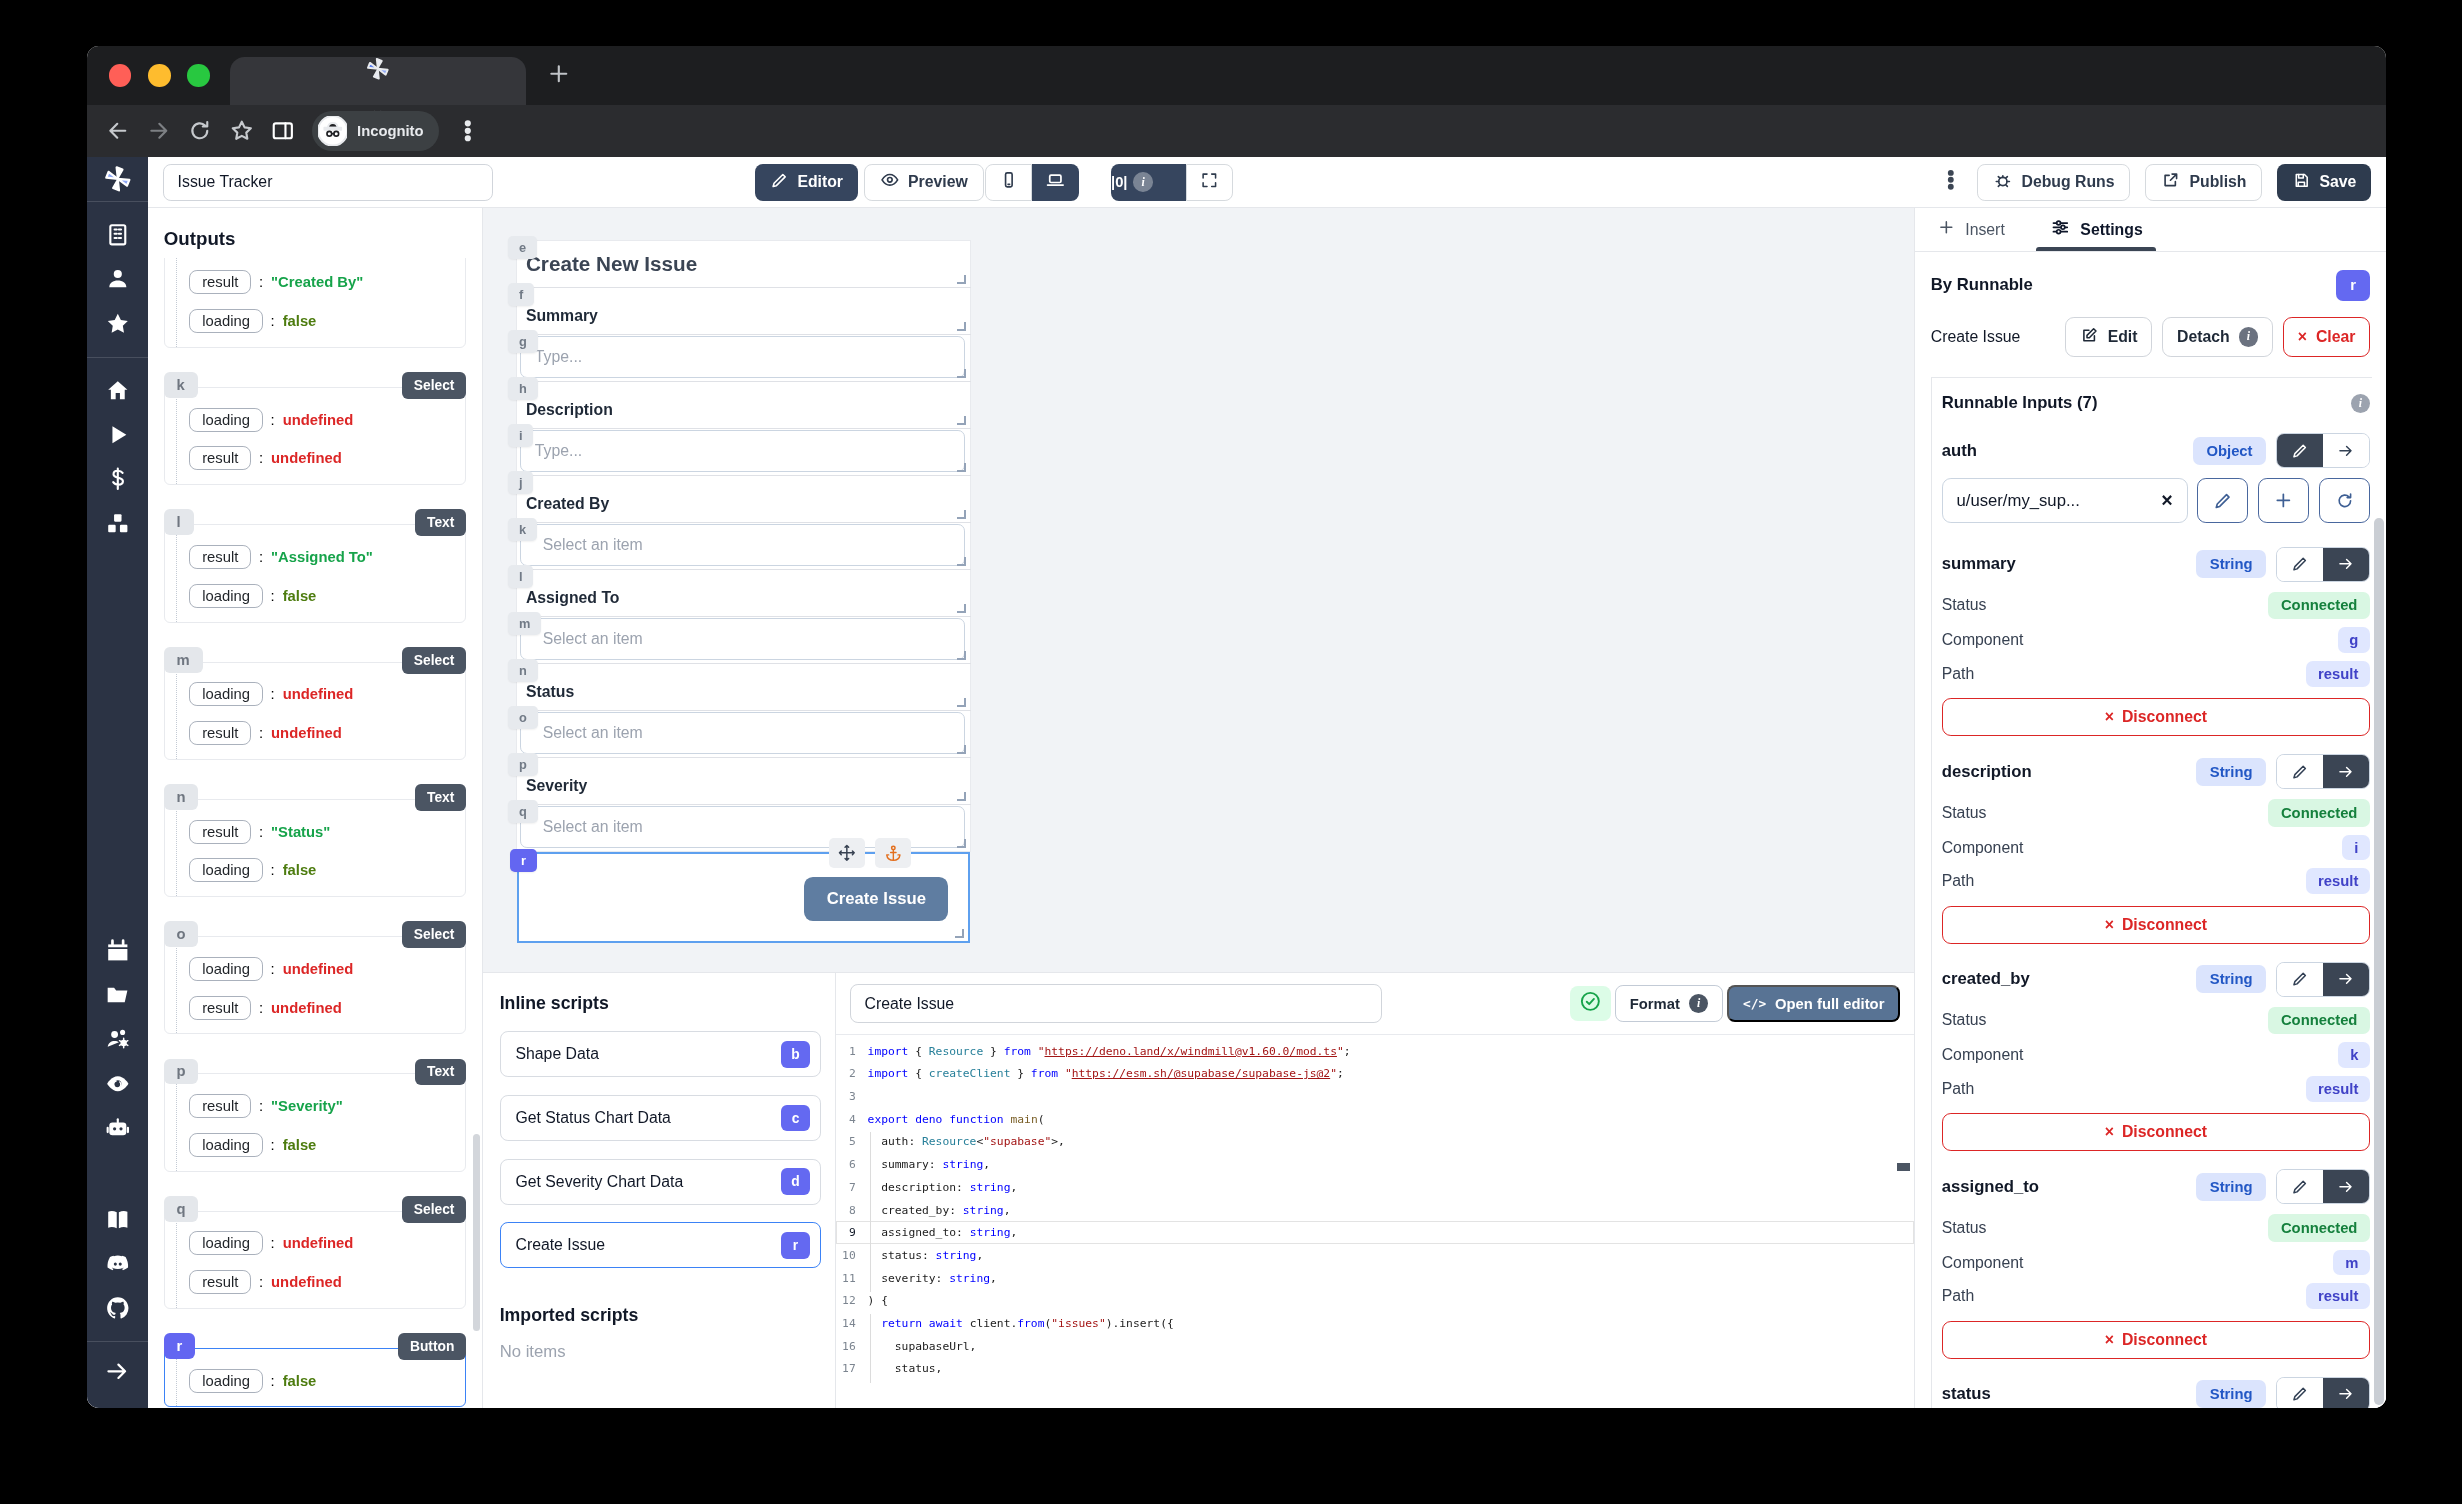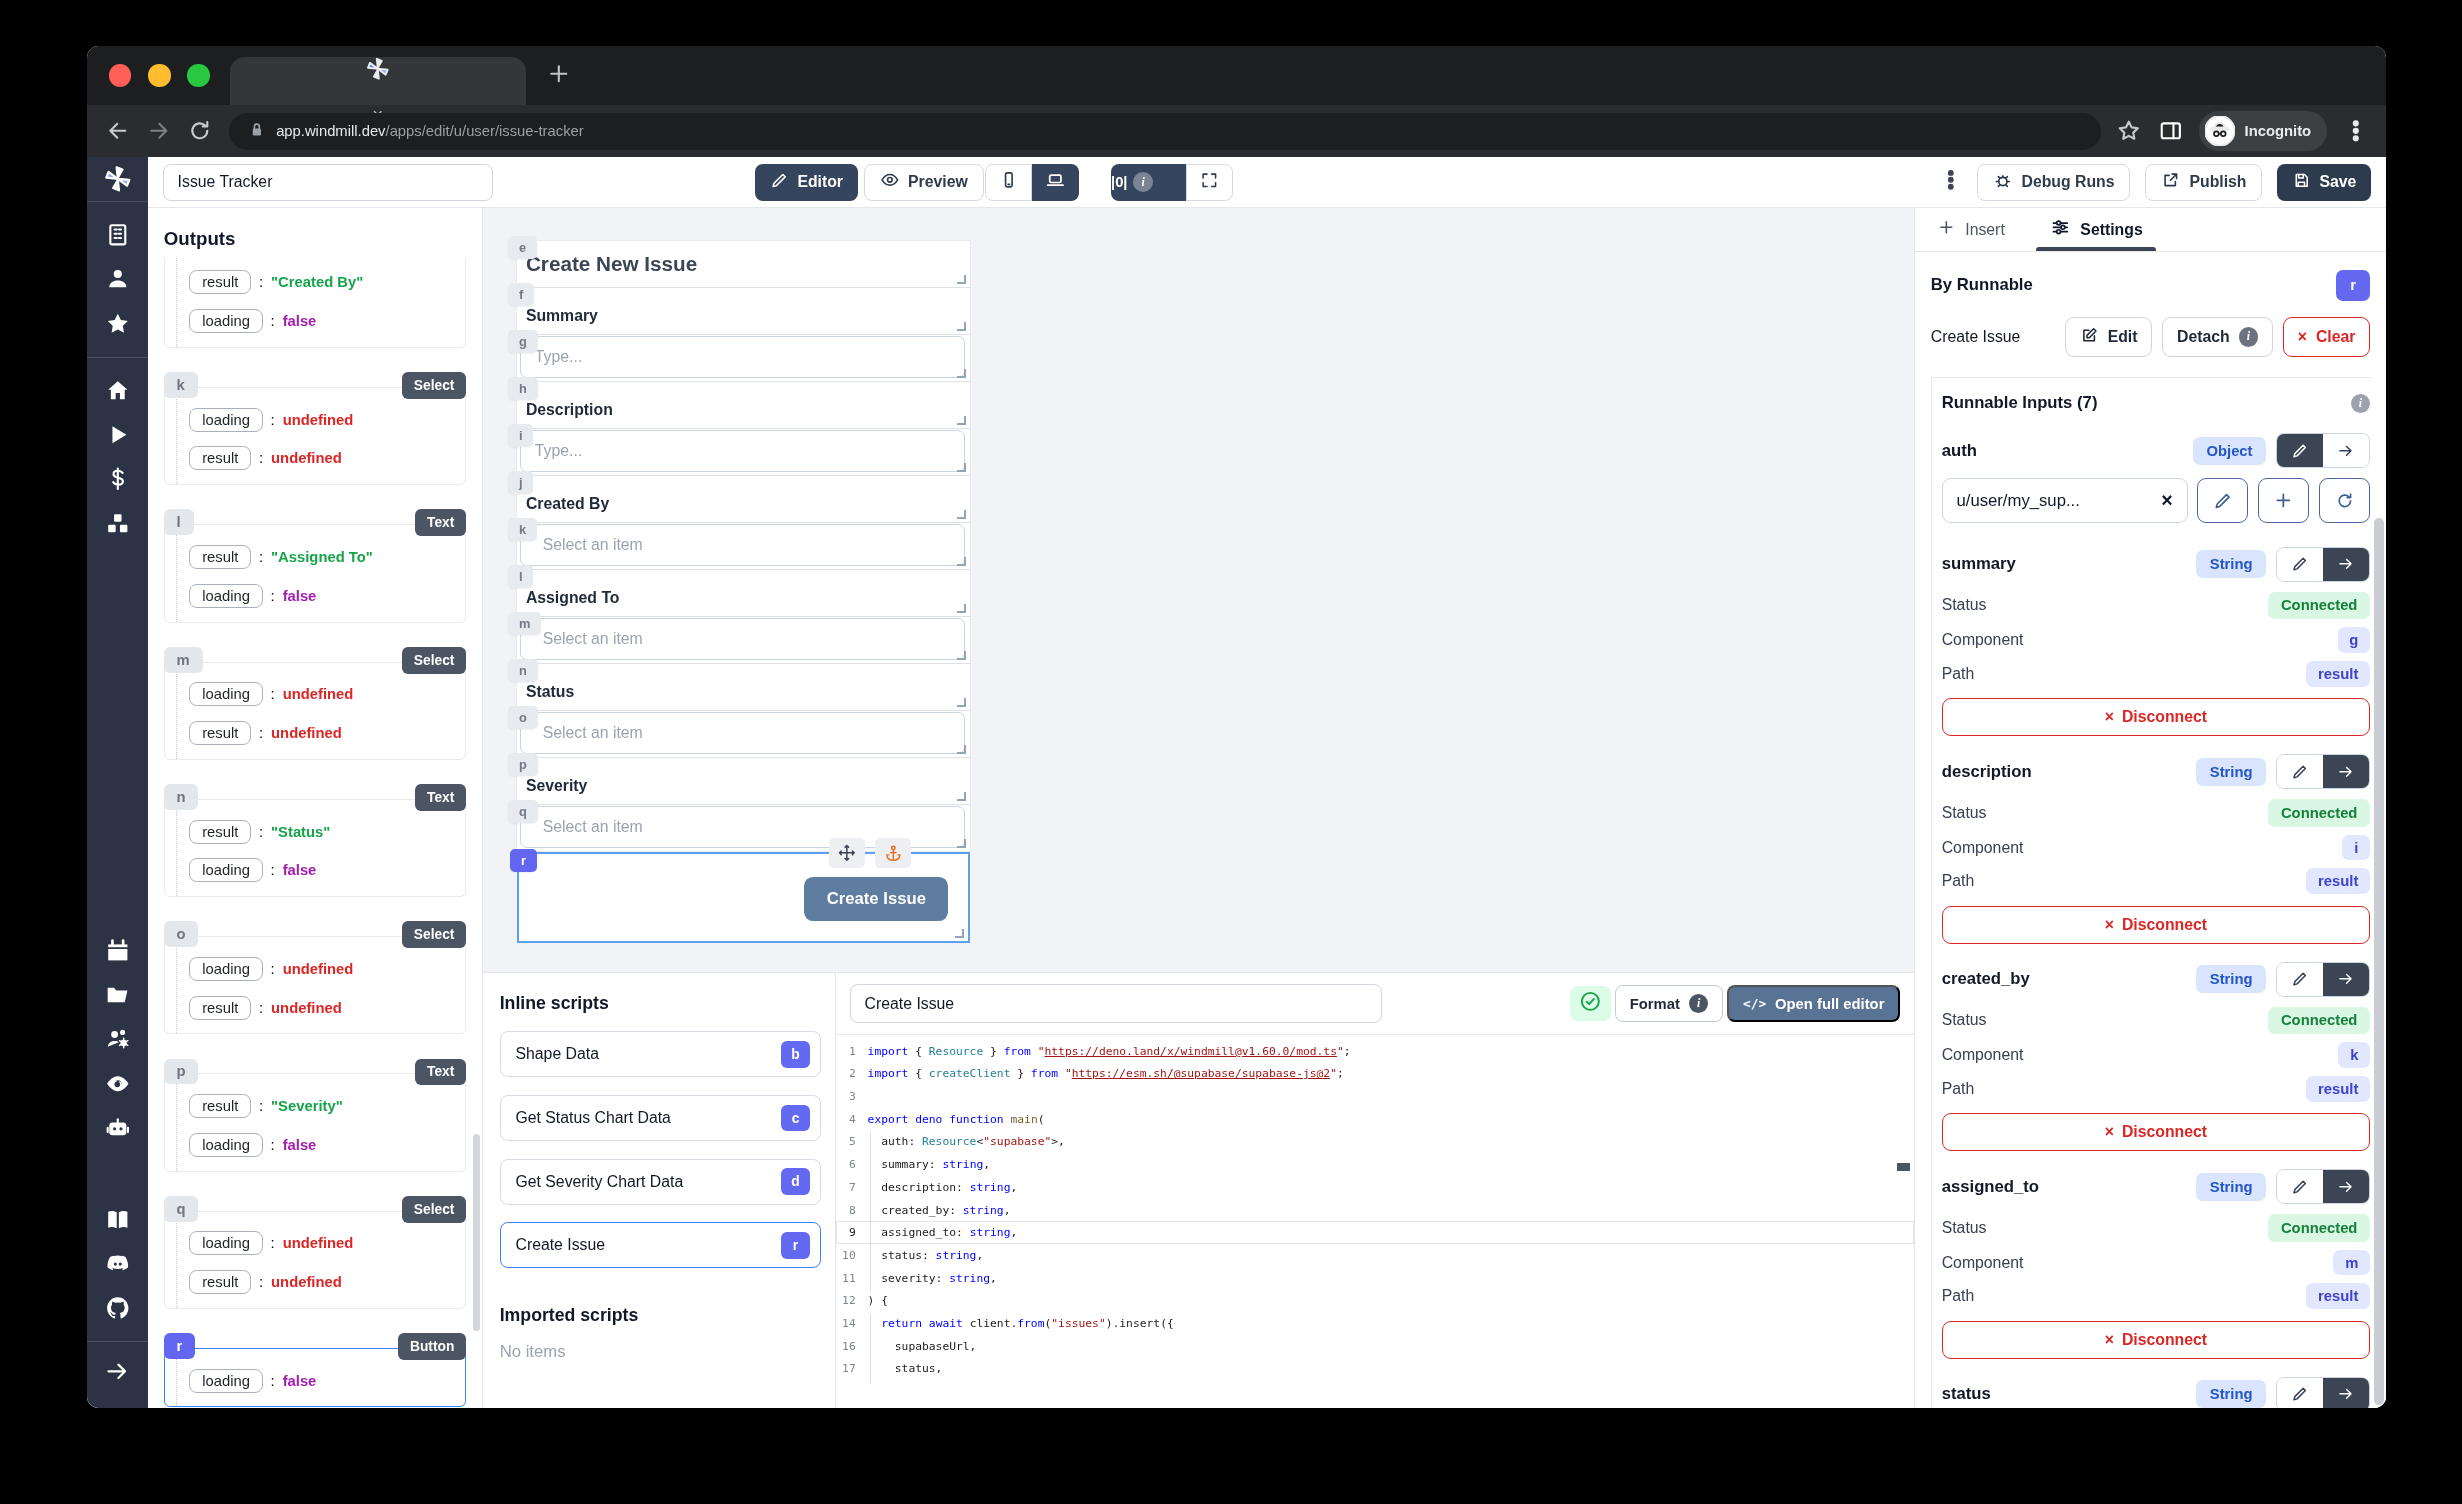--- a/index.html
+++ b/index.html
@@ -73,21 +73,21 @@
   .out-id { position:absolute; top:-15.8px; left:-1px; background:#e4e7eb; color:#6f7680; font-weight:700;
             font-size:14.8px; padding:4.9px 12.8px; border-radius:5.9px; }
   .out-card.sel .out-id { background:#6366f1; color:#fff; }
   .out-type { position:absolute; top:-15.8px; right:-1px; background:#4b5563; color:#fff; font-weight:700;
               font-size:13.8px; padding:5.9px 11.8px; border-radius:5.9px; }
   .out-rows { border-left:1px dotted #c3cad4; margin:0 0 0 10.8px; padding:19.7px 0 13.8px 12.8px;
               display:flex; flex-direction:column; gap:14.8px; }
   .out-row { display:flex; align-items:center; gap:7.9px; font-size:14.8px; }
   .okey { border:1px solid #aab1bc; border-radius:7.9px; padding:3px 11.8px; color:#1f2328; background:#fff; }
   .oval { font-weight:700; }
-  .oval.green { color:#16a34a; } .oval.blue { color:#a21caf; } .oval.red { color:#dc2626; }
+  .oval.green { color:#16a34a; } .oval.blue { color:#4d7c0f; } .oval.red { color:#dc2626; }
   .out-scroll { position:absolute; right:2px; top:926px; width:6.9px; height:197px; background:#d3d6db; border-radius:3.9px; }
 
   
   .center { flex:1; display:flex; flex-direction:column; min-width:0; border-right:1px solid #e5e7eb; }
   .canvas { height:764px; background:#f1f3f6; padding:33px 0 0 34px; overflow:hidden; }
   .form { width:453px; display:flex; flex-direction:column; }
   .slot { position:relative; background:#fff; height:46px; margin-bottom:1px; box-shadow:0 0 0 1px rgba(15,23,42,.04); }
   .slot::after { content:""; position:absolute; right:3.9px; bottom:3px; width:6.9px; height:6.9px;
                  border-right:2px solid #94a3b8; border-bottom:2px solid #94a3b8; }
   .slot-id { position:absolute; top:-4.9px; left:-8.9px; background:#e7eaee; color:#717a86; font-weight:700;
@@ -227,28 +227,20 @@
           <path d="M19 12H5.5M11.5 5.5L5 12l6.5 6.5"></path>
         </svg></span>
     <span class="nav-ic dim">
       <svg viewBox="0 0 24 24" width="25.6" height="25.6">
           <path d="M5 12h13.5M12.5 5.5L19 12l-6.5 6.5"></path>
         </svg></span>
     <span class="nav-ic">
       <svg viewBox="0 0 24 24" width="25.6" height="25.6">
           <path d="M19 12a7 7 0 11-2-4.9M19 3.8V8h-4.2"></path>
         </svg></span>
-    <div class="urlpill">
-      <span style="color:#9aa0a6">
-        <svg viewBox="0 0 24 24" width="19.7" height="19.7">
-            <rect x="7" y="10.5" width="10" height="8.5" rx="1.5" fill="currentColor" stroke="none"></rect>
-            <path d="M9 10.5V8a3 3 0 016 0v2.5"></path>
-          </svg></span>
-      <span><span class="url-host">app.windmill.dev</span><span class="url-path">/apps/edit/u/user/issue-tracker</span></span>
-    </div>
     <span class="nav-ic">
       <svg viewBox="0 0 24 24" width="25.6" height="25.6">
           <path d="M12 3.5l2.6 5.3 5.9.8-4.3 4.1 1 5.8-5.2-2.7-5.2 2.7 1-5.8-4.3-4.1 5.9-.8z"></path>
         </svg></span>
     <span class="nav-ic" style="color:#fff">
       <svg viewBox="0 0 24 24" width="25.6" height="25.6">
           <rect x="3.5" y="5" width="17" height="14" rx="2"></rect>
           <path d="M14.5 5v14"></path>
         </svg></span>
     <div class="incog">

